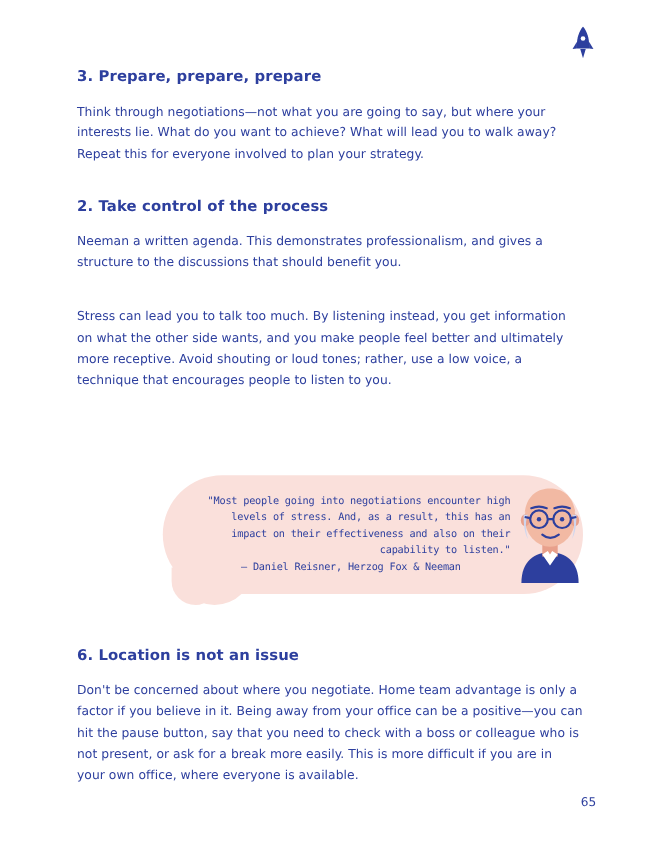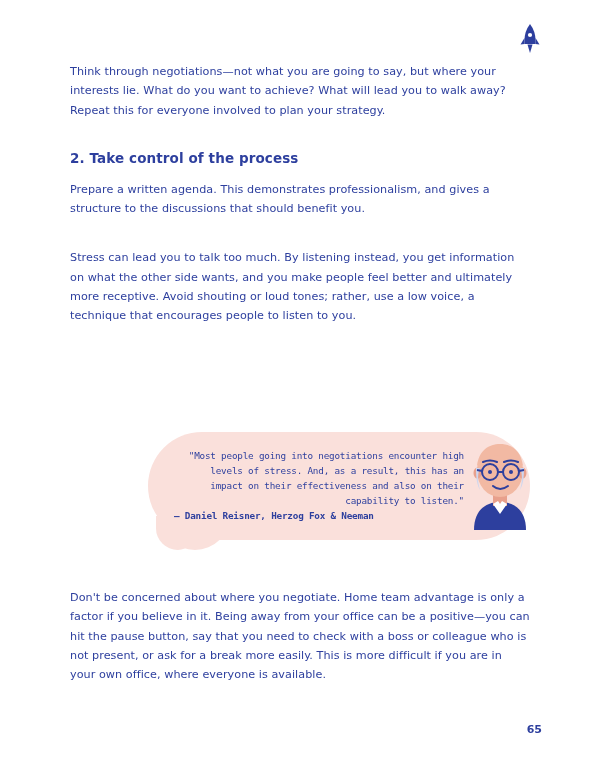--- a/index.html
+++ b/index.html
@@ -107,68 +107,69 @@
     font-family: "DejaVu Sans Mono", monospace;
     letter-spacing: -0.2px;
   }
   .quote-attrib {
     position: absolute;
     left: 26px;
     top: 78px;
     width: 290px;
     color: #2d3f9e;
     font-size: 9.3px;
-    font-weight: bold;
-    text-align: left;
+    font-weight: normal;
+    text-align: center;
     font-family: "DejaVu Sans Mono", monospace;
     letter-spacing: -0.2px;
   }
 
   
   .portrait {
     position: absolute;
     left: 320px;
     top: 6px;
     width: 64px;
     height: 92px;
   }
 
   .page-number {
     position: absolute;
     right: 58px;
     bottom: 40px;
     color: #2d3f9e;
     font-size: 11px;
-    font-weight: bold;
+    font-weight: normal;
   }
 </style>
 </head>
 <body>
 
 <div class="page">
 
   <div class="rocket-icon">
     <svg viewBox="0 0 24 30" width="24" height="30" xmlns="http://www.w3.org/2000/svg">
       <path d="M12 0 C16 5 17.5 11 17.5 16 L17.5 20 L6.5 20 L6.5 16 C6.5 11 8 5 12 0 Z" fill="#2d3f9e"></path>
       <path d="M6.5 14 L2.5 20.5 L6.5 20 Z" fill="#2d3f9e"></path>
       <path d="M17.5 14 L21.5 20.5 L17.5 20 Z" fill="#2d3f9e"></path>
       <path d="M9.5 20.5 L14.5 20.5 L12 29 Z" fill="#2d3f9e"></path>
       <circle cx="12" cy="11" r="2.1" fill="#ffffff"></circle>
     </svg>
   </div>
 
   <div class="content">
 
     <div class="section s3">
+      <h2 class="heading">3. Prepare, prepare, prepare</h2>
       <p class="para">Think through negotiations—not what you are going to say, but where your interests lie. What do you want to achieve? What will lead you to walk away? Repeat this for everyone involved to plan your strategy.</p>
     </div>
 
     <div class="section s4">
       <h2 class="heading">2. Take control of the process</h2>
-      <p class="para">Prepare a written agenda. This demonstrates professionalism, and gives a structure to the discussions that should benefit you.</p>
+      <p class="para">Neeman a written agenda. This demonstrates professionalism, and gives a structure to the discussions that should benefit you.</p>
     </div>
 
     <div class="section s5">
       <p class="para">Stress can lead you to talk too much. By listening instead, you get information on what the other side wants, and you make people feel better and ultimately more receptive. Avoid shouting or loud tones; rather, use a low voice, a technique that encourages people to listen to you.</p>
     </div>
 
   </div>
 
   <div class="quote-block">
     <div class="quote-tail"></div>
@@ -208,19 +209,20 @@
 
         <path d="M25 48 Q32 54 40 48" stroke="#2d3f9e" stroke-width="2" fill="none" stroke-linecap="round"></path>
 
         <path d="M25 66 L32 76 L39 66 L34 63 L32 66 L30 63 Z" fill="#ffffff"></path>
       </svg>
     </div>
   </div>
 
   <div class="content" style="top: 588px;">
     <div class="section s6">
+      <h2 class="heading">6. Location is not an issue</h2>
       <p class="para">Don't be concerned about where you negotiate. Home team advantage is only a factor if you believe in it. Being away from your office can be a positive—you can hit the pause button, say that you need to check with a boss or colleague who is not present, or ask for a break more easily. This is more difficult if you are in your own office, where everyone is available.</p>
     </div>
   </div>
 
   <div class="page-number">65</div>
 
 </div>
 
 </body></html>

